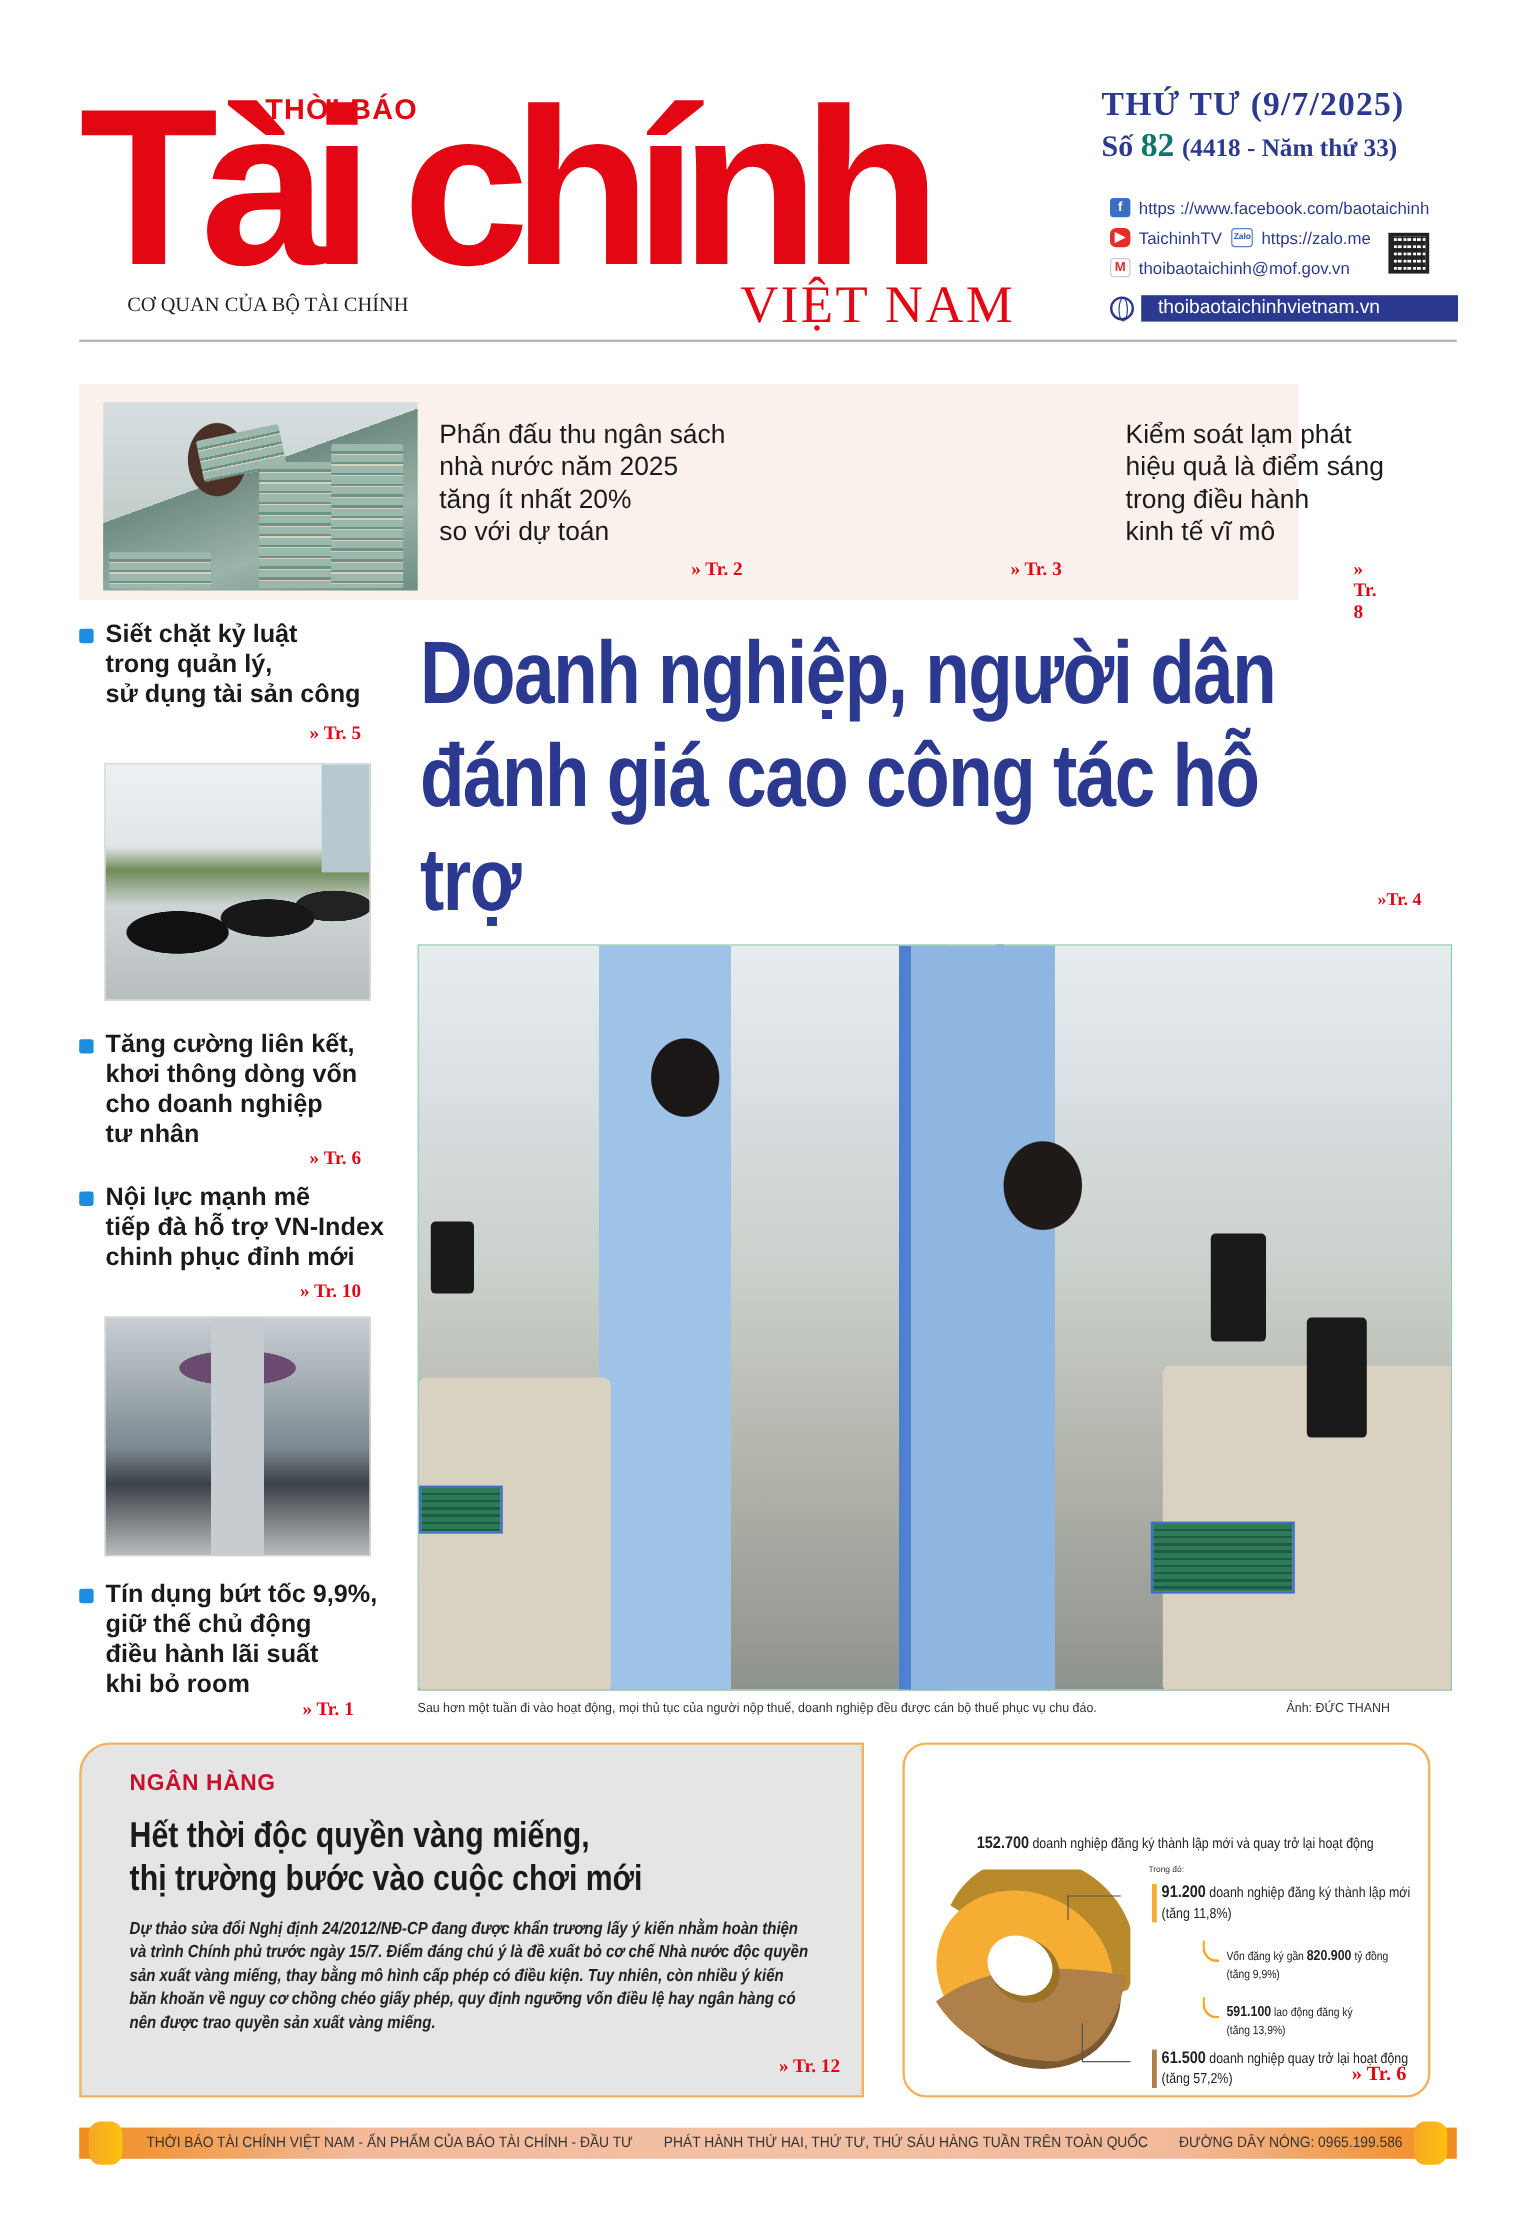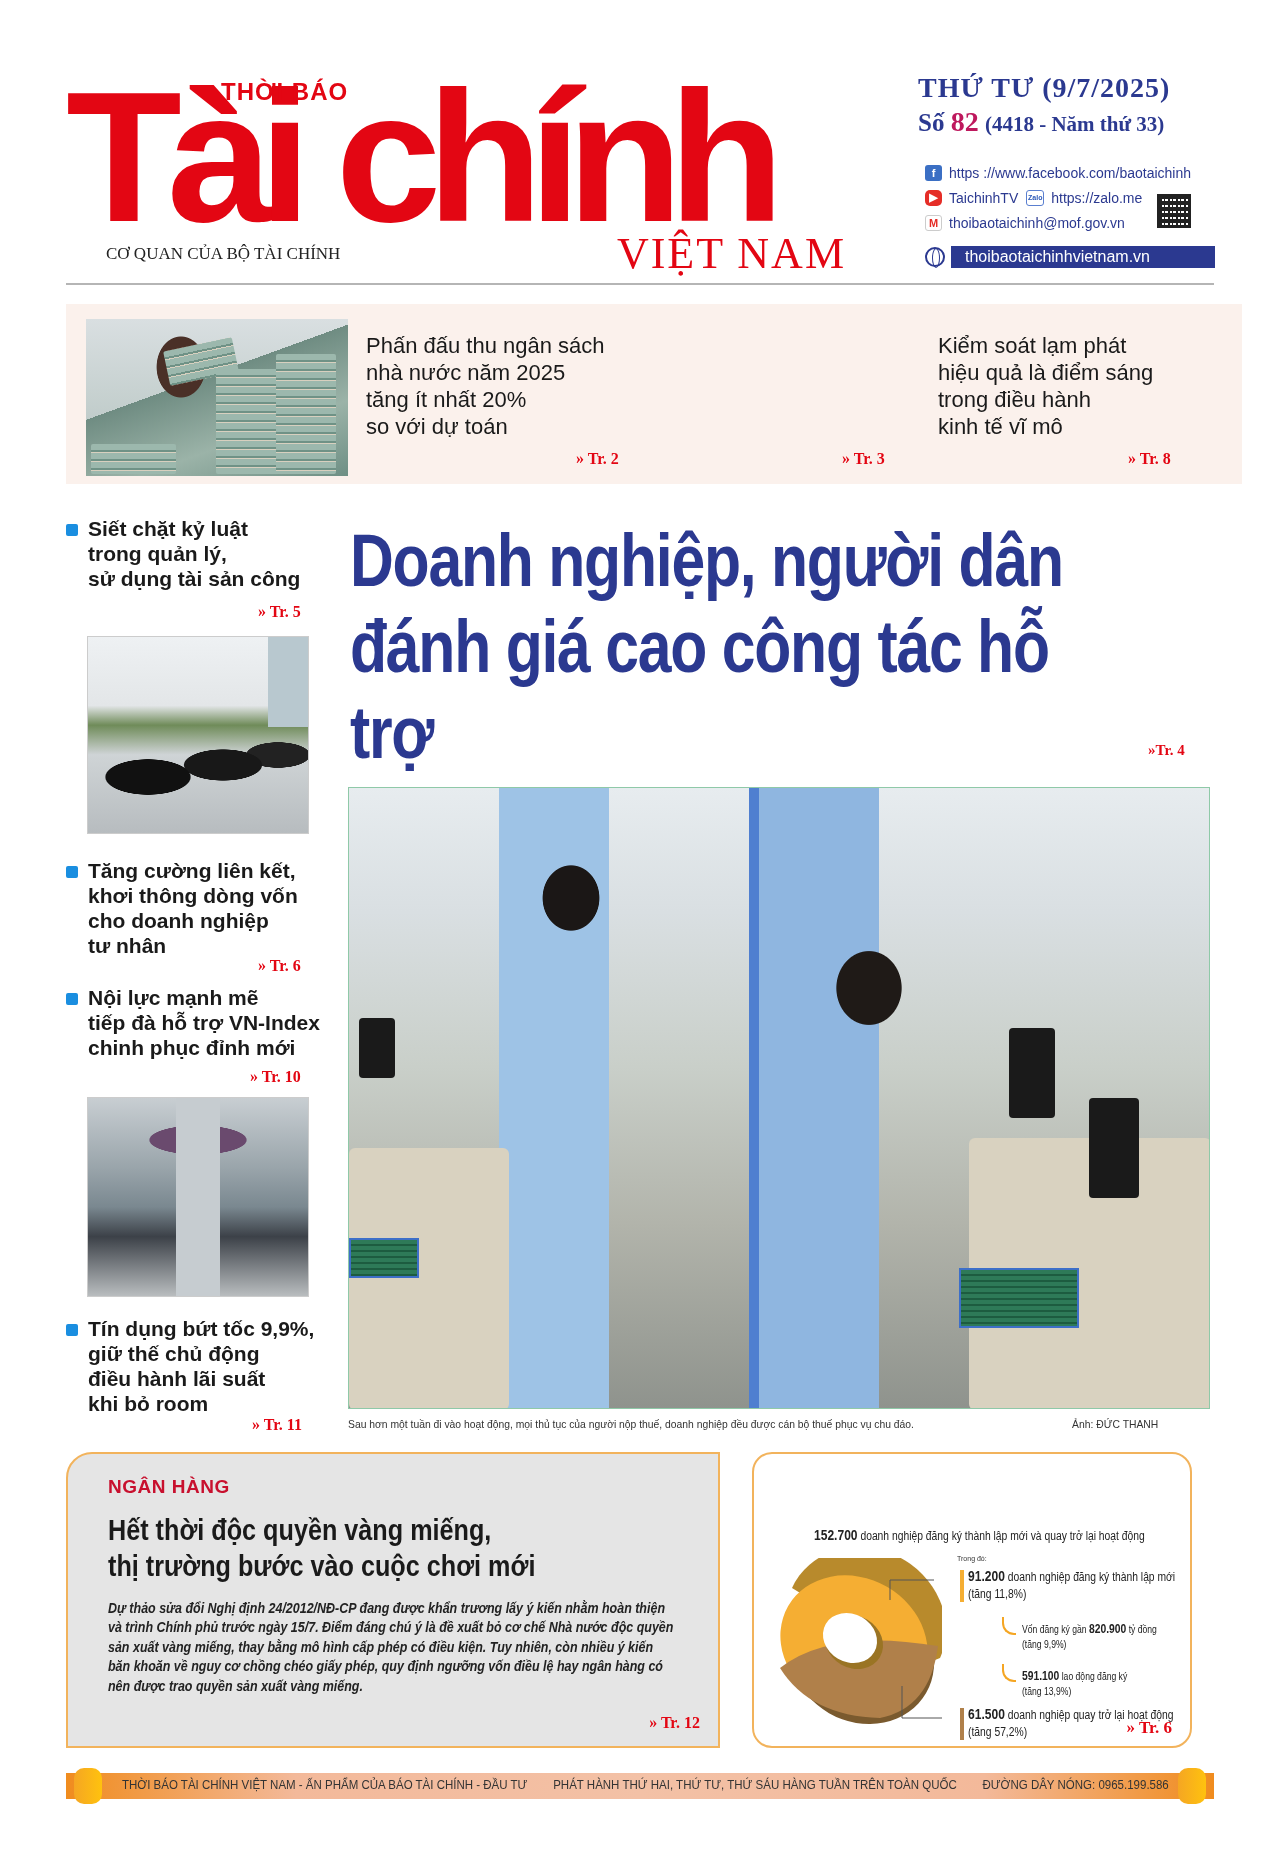--- a/index.html
+++ b/index.html
@@ -9,21 +9,21 @@
   
   .masthead { position: absolute; left: 66px; top: 70px; width: 780px; height: 210px; }
   .mh-small { position: absolute; left: 155px; top: 8px; font-family: "Liberation Sans", sans-serif; font-weight: 900; font-size: 24px; color: #e30613; letter-spacing: 1px; }
   .mh-big { position: absolute; left: 0; top: -6px; font-family: "Liberation Sans", sans-serif; font-weight: 900; font-size: 186px; line-height: 1; color: #e30613; letter-spacing: -14px; transform: scaleX(1.02); transform-origin: left; }
   .mh-vn { position: absolute; right: 0; top: 158px; font-family: "Liberation Serif", serif; font-size: 44px; color: #e30613; letter-spacing: 2px; }
   .mh-sub { position: absolute; left: 40px; top: 174px; font-family: "Liberation Serif", serif; font-size: 17px; color: #222; }
 
   .issue { position: absolute; left: 918px; top: 72px; width: 295px; font-family: Liberation Serif, serif; color: #2b3990; font-weight: bold; }
   .issue-date { font-size: 28px; letter-spacing: 1px; }
   .issue-no { font-size: 25px; margin-top: 2px; }
-  .issue-no .num { color: #be185d; font-size: 28px; }
+  .issue-no .num { color: #0f766e; font-size: 28px; }
   .issue-no .rest { font-size: 21px; }
 
   .contacts { position: absolute; left: 925px; top: 160px; width: 290px; font-size: 14px; color: #2b3990; }
   .c-row { display: flex; align-items: center; height: 25px; white-space: nowrap; }
   .c-ico { width: 17px; height: 16px; border-radius: 3px; margin-right: 7px; display: inline-flex; align-items: center; justify-content: center; font-size: 11px; font-weight: bold; color: #fff; flex: none; }
   .ico-fb { background: #3b6fc4; }
   .ico-yt { background: #e52d27; border-radius: 5px; }
   .ico-zalo { background: #fff; border: 1px solid #5a7fd0; color: #2b58b8; font-size: 7px; width: 18px; }
   .ico-mail { background: #fff; color: #e52d27; border: 1px solid #ccc; }
   .qr { position: absolute; left: 232px; top: 34px; width: 34px; height: 34px;
@@ -32,21 +32,21 @@
           linear-gradient(#222 30%, transparent 30%, transparent 60%, #222 60%) 0 0/6px 6px;
         border: 3px solid #222; }
   .web { position: absolute; left: 925px; top: 246px; width: 290px; height: 22px; display: flex; align-items: center; }
   .web-globe { width: 20px; height: 20px; border-radius: 50%; border: 2px solid #2b3990; margin-right: 6px; position: relative; }
   .web-globe::after { content: ""; position: absolute; left: 5px; top: -1px; width: 6px; height: 18px; border: 1px solid #2b3990; border-radius: 50%; }
   .web-bar { flex: 1; height: 22px; background: #2b3990; color: #fff; font-size: 16px; line-height: 22px; padding-left: 14px; }
 
   .rule { position: absolute; left: 66px; top: 283px; width: 1148px; height: 2px; background: #b5b5b5; }
 
   
-  .teaser-strip { position: absolute; left: 66px; top: 304px; width: 1176px; height: 180px; background: #fbf1ec; }
+  .teaser-strip { position: absolute; left: 66px; top: 320px; width: 1016px; height: 180px; background: #fbf1ec; }
   .teaser-photo { position: absolute; left: 20px; top: 15px; width: 262px; height: 157px; overflow: hidden;
      background:
        radial-gradient(ellipse 40px 50px at 95px 48px, #4a3027 60%, transparent 62%),
        linear-gradient(160deg, transparent 40%, #6f8c82 40%, #9bb3a8 70%, #6e8f84 100%),
        linear-gradient(#d9dfe1, #b3c2be); }
   .teaser-photo .stack { position: absolute; background: repeating-linear-gradient(#9cb8ad 0 6px, #6f9286 6px 8px, #d8d0bf 8px 9px); border-radius: 2px; }
   .teaser { position: absolute; top: 28px; font-size: 22px; line-height: 27px; font-weight: 500; color: #1a1a1a; }
   .t1 { left: 300px; width: 260px; }
   .t2 { left: 604px; width: 250px; }
   .t3 { left: 872px; width: 260px; }
@@ -223,21 +223,21 @@
 
 <div class="side-item" style="top:1316px">
   <span class="side-bullet"></span>
   <div class="side-title">
     <div>Tín dụng bứt tốc 9,9%,</div>
     <div>giữ thế chủ động</div>
     <div>điều hành lãi suất</div>
     <div>khi bỏ room</div>
   </div>
 </div>
-<div class="tr-link" style="left:252px;top:1416px">» Tr. 11</div>
+<div class="tr-link" style="left:252px;top:1416px">» Tr. 1</div>
 
 <div class="headline">
   <div>Doanh nghiệp, người dân</div>
   <div>đánh giá cao công tác hỗ trợ</div>
   <div>của cơ quan thuế</div>
 </div>
 <div class="tr-link" style="left:1148px;top:742px;font-size:15px">»Tr. 4</div>
 
 <div class="main-photo">
   <div class="mach" style="left:0;top:360px;width:160px;height:262px"></div>

